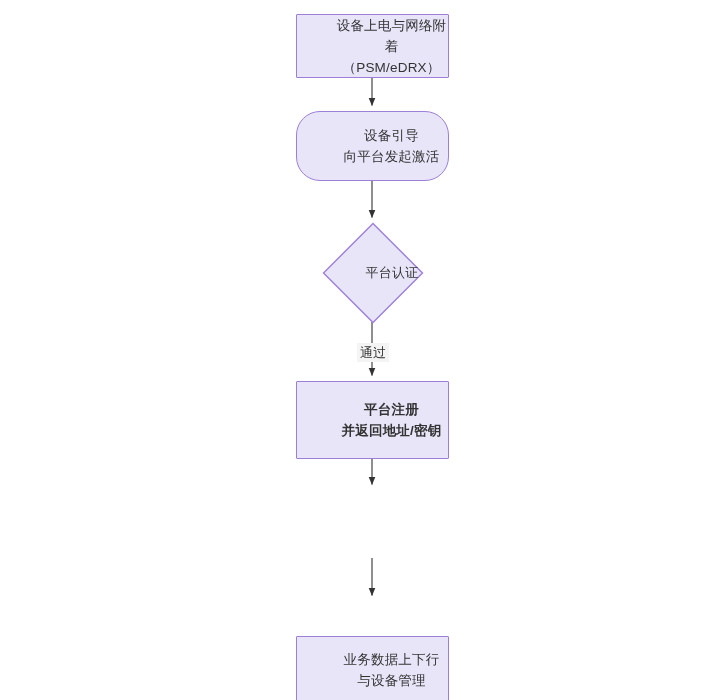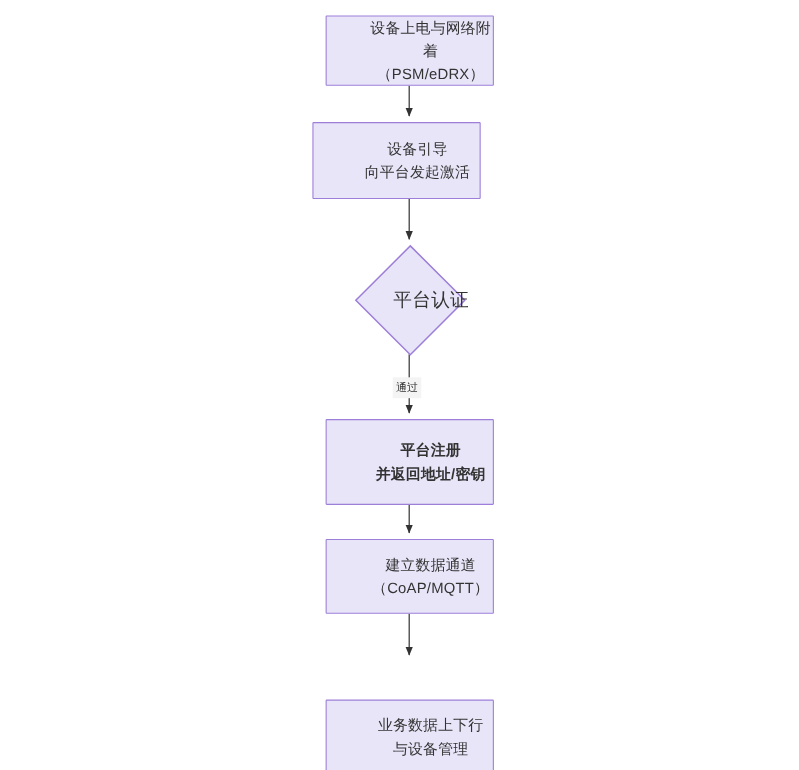--- a/index.html
+++ b/index.html
@@ -58,29 +58,29 @@
   .diamond-shape {
     position: absolute;
     left: 0;
     top: 0;
     width: 100%;
     height: 100%;
   }
   .decision-text {
     position: relative;
     z-index: 2;
-    font-size: 17px;
+    font-size: 13px;
     color: #333333;
     line-height: 20px;
   }
   .edge-label {
     position: absolute;
     background: #f4f4f4;
     color: #333333;
-    font-size: 10px;
+    font-size: 13px;
     line-height: 17px;
     padding: 1px 3px;
     white-space: nowrap;
     user-select: none;
   }
 </style>
 </head>
 <body>
 
 <div id="canvas">
@@ -107,41 +107,37 @@
     <g>
       <line x1="372" y1="558" x2="372" y2="595.5" stroke="#333333" stroke-width="1.1" marker-end="url(#arrowhead)"></line>
     </g>
   </svg>
 
   <div class="node node-process" style="left:296px; top:14px; width:153px; height:64px;">
     <span class="node-label">设备上电与网络附着
 （PSM/eDRX）</span>
   </div>
 
-  <div class="node node-process" style="left:284px; top:111px; width:153px; height:70px;">
+  <div class="node node-process" style="left:296px; top:111px; width:153px; height:70px;border-radius:24px;">
     <span class="node-label">设备引导
 向平台发起激活</span>
   </div>
 
   <div class="node node-decision" style="left:298px; top:198px; width:150px; height:150px;">
     <svg class="diamond-shape" viewBox="0 0 150 150" xmlns="http://www.w3.org/2000/svg">
       <polygon points="75,25.5 124.5,75 75,124.5 25.5,75" fill="#e9e5f9" stroke="#9d7fd9" stroke-width="1.4"></polygon>
     </svg>
     <span class="decision-text node-label">平台认证</span>
   </div>
 
   <div class="node node-process" style="left:296px; top:381px; width:153px; height:78px;font-weight:bold;">
     <span class="node-label">平台注册
 并返回地址/密钥</span>
   </div>
 
-  <div class="node node-process" style="left:296px; top:490px; width:153px; height:68px;">
-    <span class="node-label">建立数据通道
-（CoAP/MQTT）</span>
-  </div>
 
   <div class="node node-process" style="left:296px; top:636px; width:153px; height:67px;">
     <span class="node-label">业务数据上下行
 与设备管理</span>
   </div>
 
   <div class="edge-label" style="left:357px; top:343px;">通过</div>
 
 </div>
 

